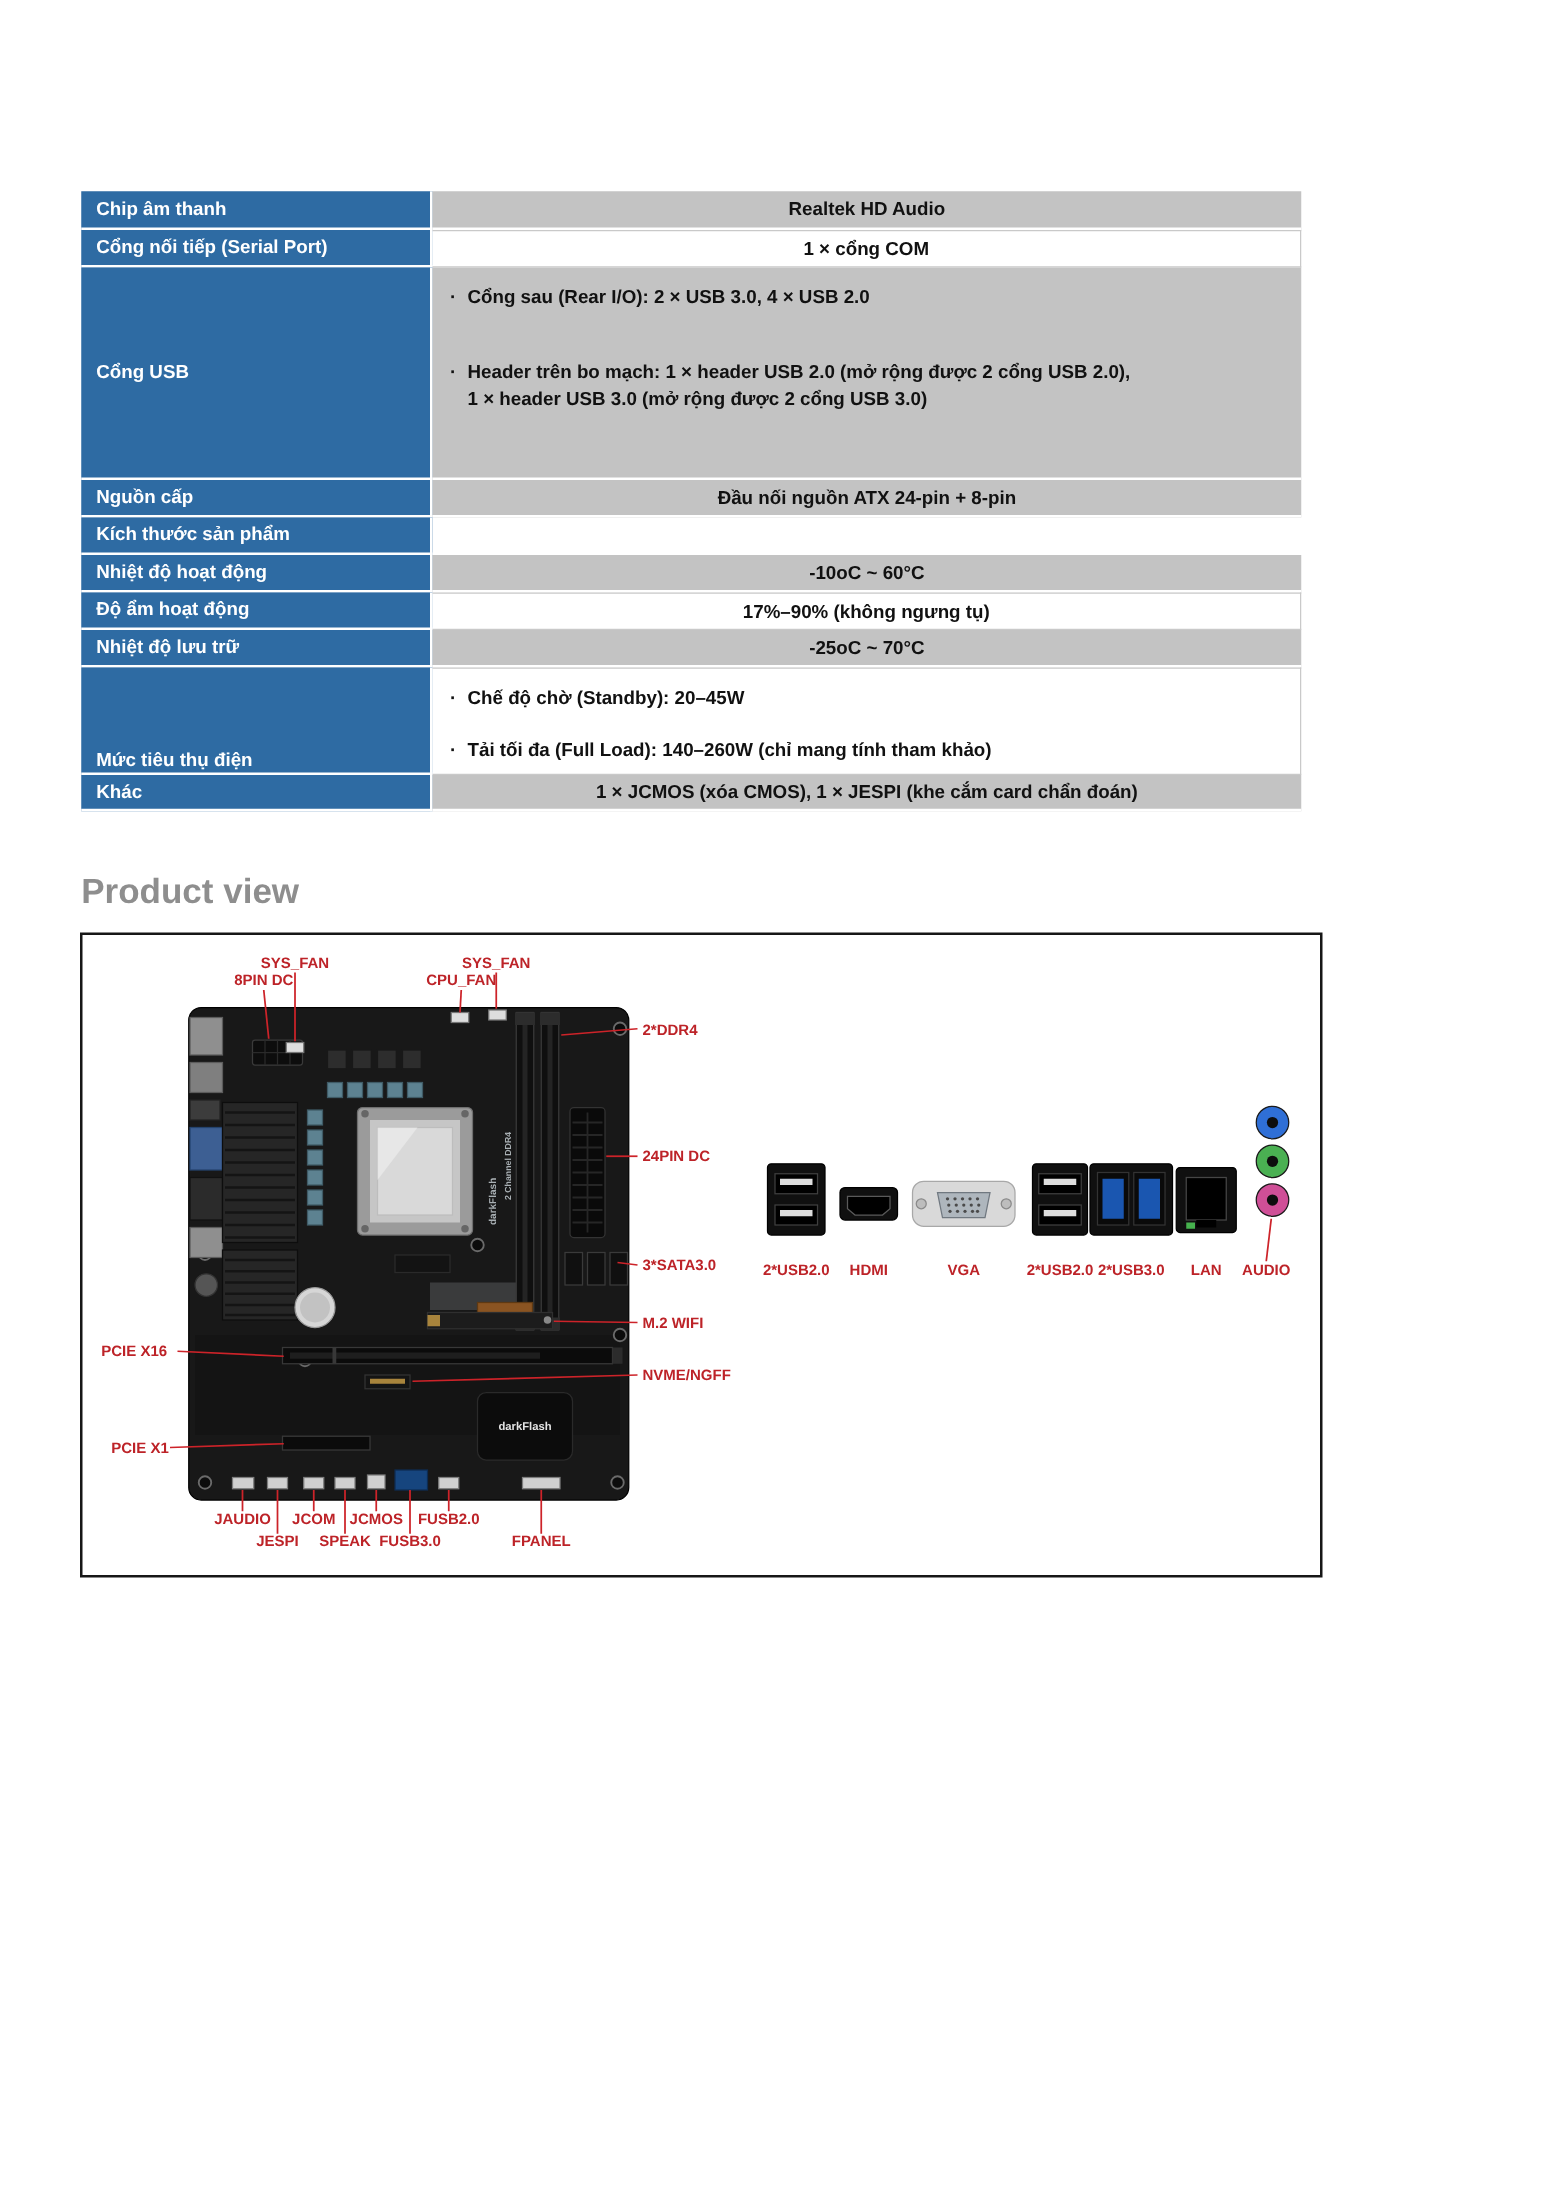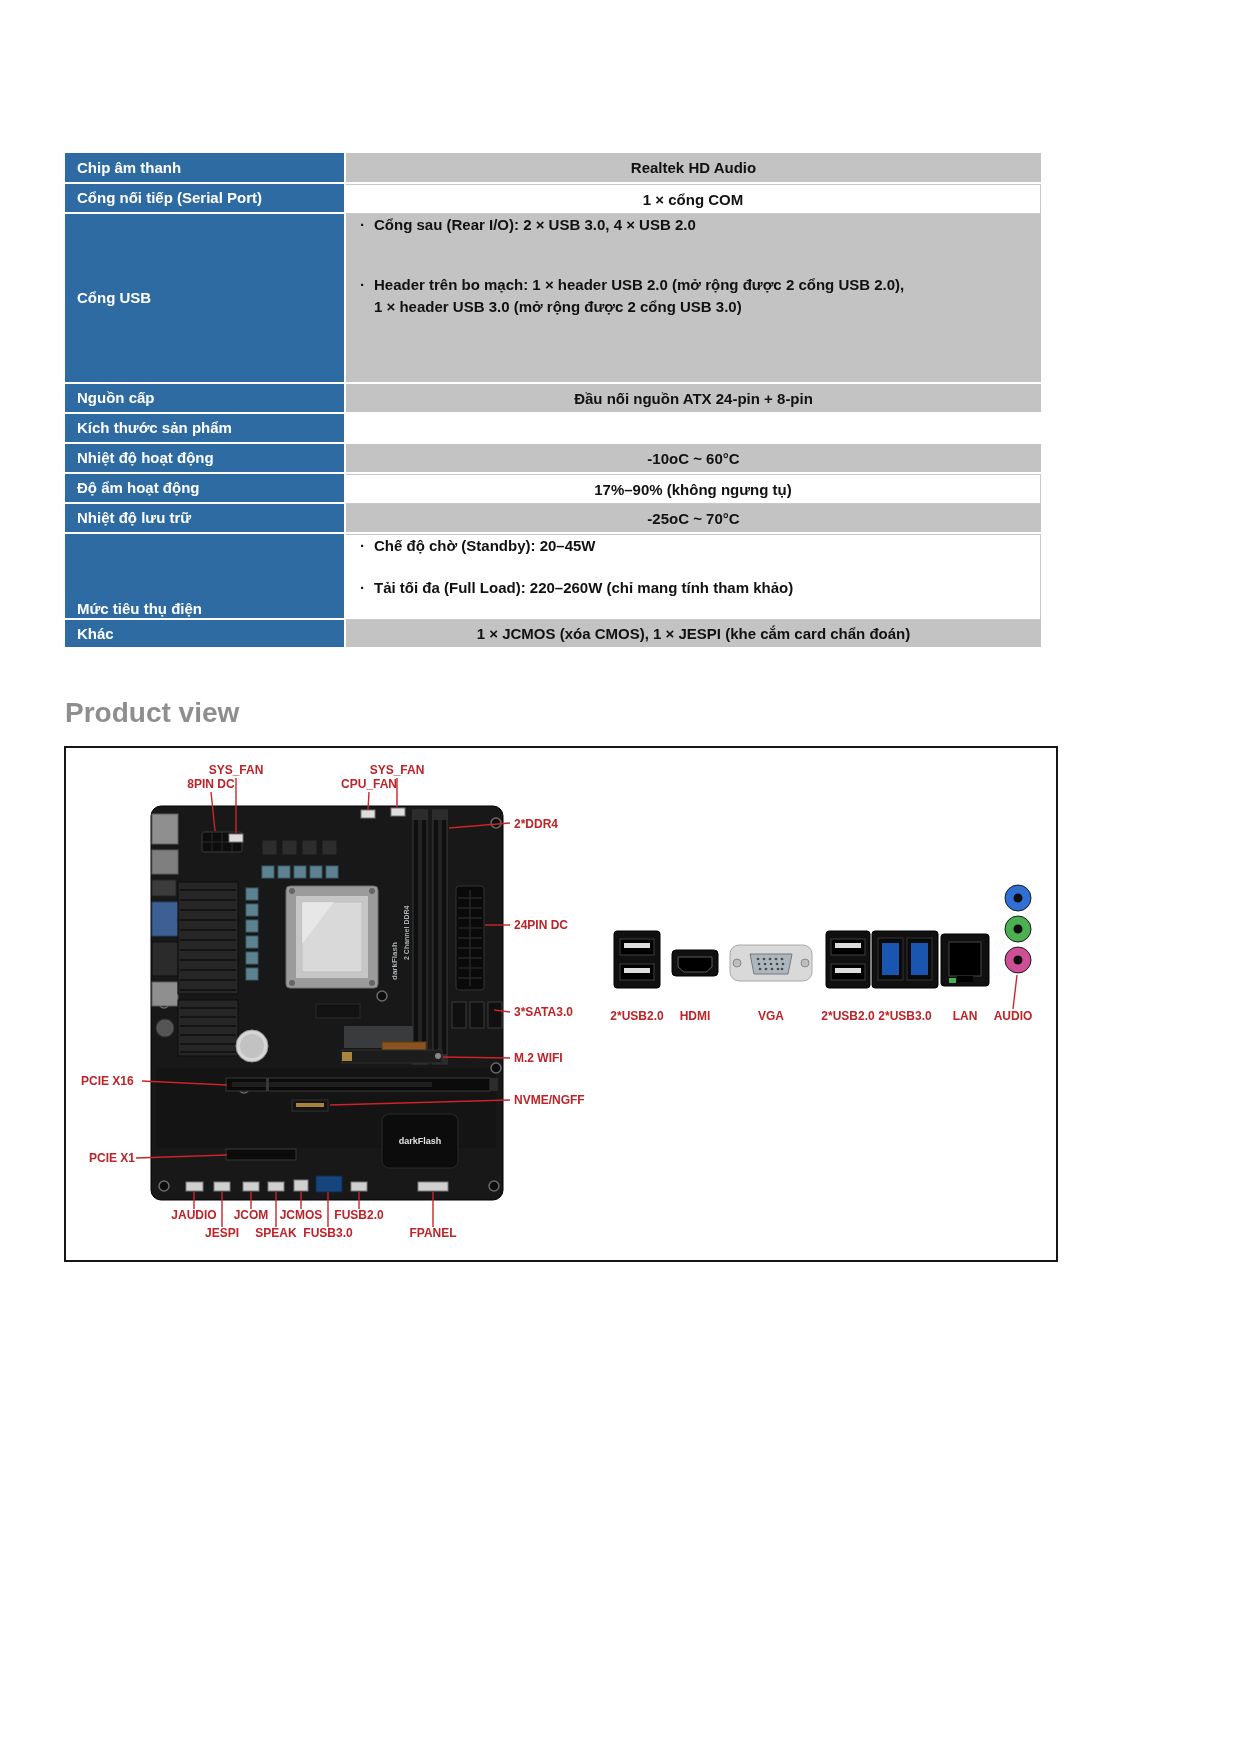--- a/index.html
+++ b/index.html
@@ -20,21 +20,21 @@
   .lcell.va-top { align-items:flex-end; padding-top:9px; }
   .vcell {
     flex:1; display:flex; align-items:center;
     padding:0 14px; font-size:15px; font-weight:bold; color:#111;
     line-height:1.4;
     justify-content:center;
   }
   .vcell .v { white-space:pre-line; }
   .vcell.gray { background:#c3c3c3; border-bottom:2px solid #fff; }
   .vcell.white { background:#fff; border:1px solid #c9c9c9; border-left:none; }
-  .vcell.bullets { flex-direction:column; align-items:stretch; justify-content:flex-start; }
+  .vcell.bullets { flex-direction:column; align-items:stretch; justify-content:flex-start; padding-top:13px; }
   .bullet-item { display:flex; line-height:1.45; }
   .bullet-item::before { content:"·"; font-weight:bold; margin-right:9px; }
   .bullet-item .bt { white-space:pre-line; }
   .gap38 { margin-top:38px; }
   .gap20 { margin-top:20px; }
   .h31{height:31px}.h30{height:30px}.h170{height:170px}.h59{height:59px}.h86{height:86px}.h29{height:29px}
 
   
   .section-title { position:absolute; left:65px; top:697px; font-size:28px; font-weight:bold; color:#8e8e8e; }
 
@@ -135,21 +135,21 @@
 
     <div class="srow h86">
       <div class="lcell va-top">
           <span>Mức tiêu thụ điện</span>
         </div>
       <div class="vcell white bullets">
         <div class="bullet-item">
             <span class="bt">Chế độ chờ (Standby): 20–45W</span>
           </div>
         <div class="bullet-item gap20">
-            <span class="bt">Tải tối đa (Full Load): 220–260W (chỉ mang tính tham khảo)</span>
+            <span class="bt">Tải tối đa (Full Load): 140–260W (chỉ mang tính tham khảo)</span>
           </div>
       </div>
     </div>
 
     <div class="srow h29">
       <div class="lcell">
           <span>Khác</span>
         </div>
       <div class="vcell gray">
           <span class="v">1 × JCMOS (xóa CMOS), 1 × JESPI (khe cắm card chẩn đoán)</span>

